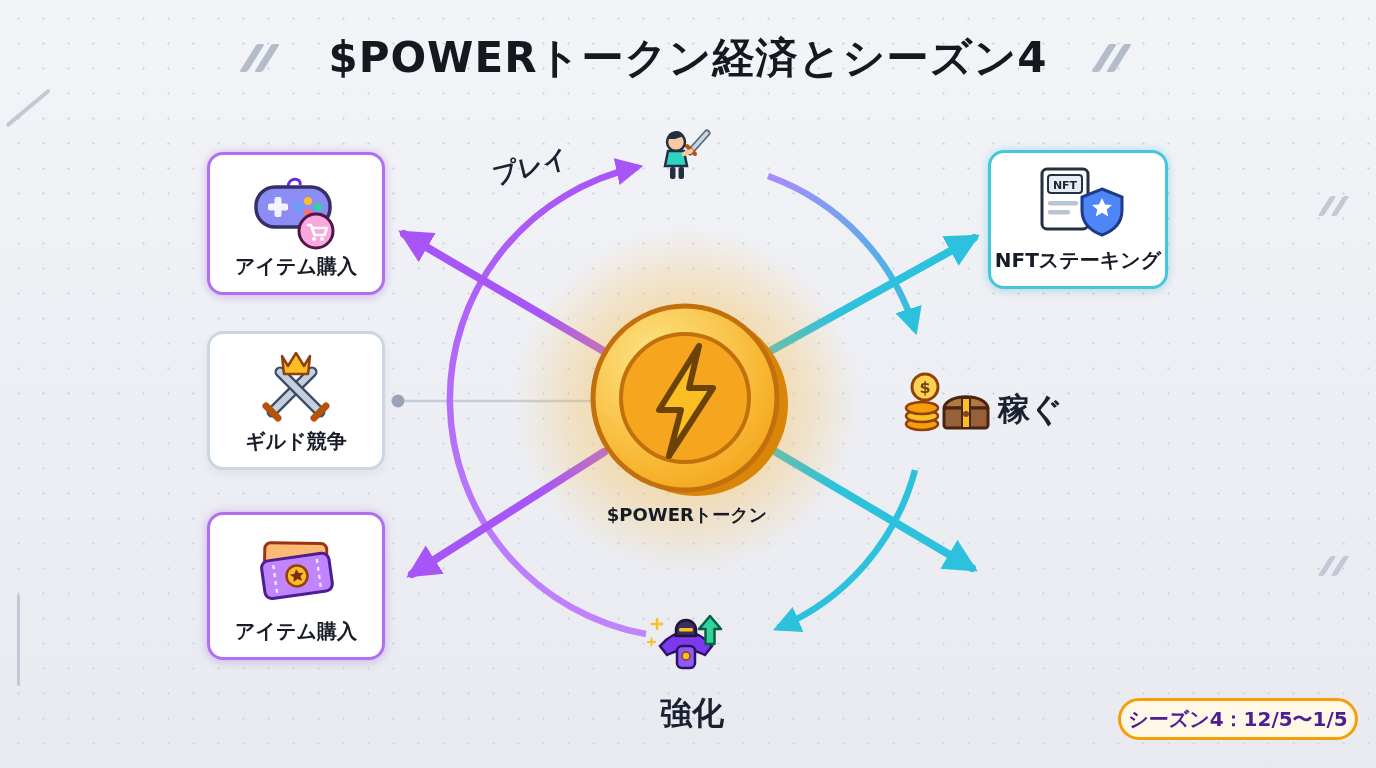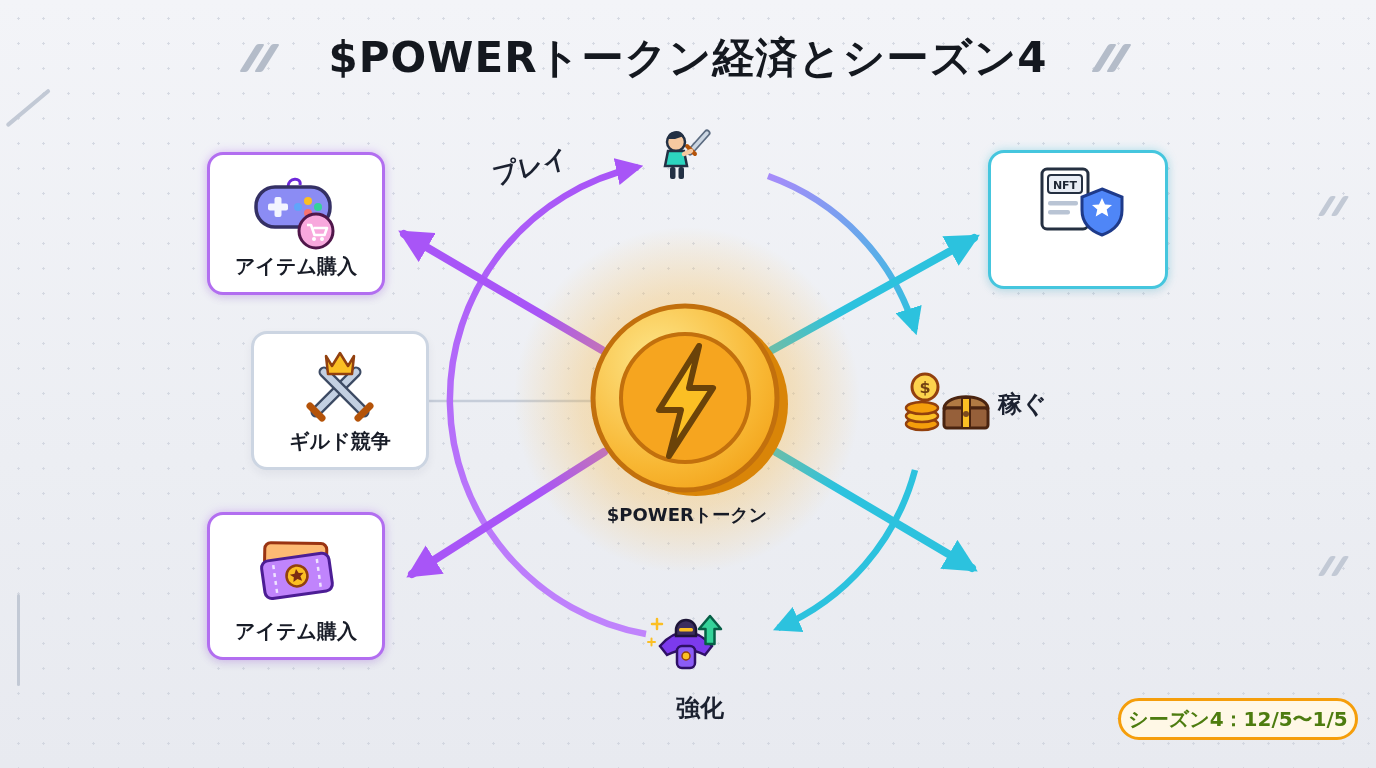--- a/index.html
+++ b/index.html
@@ -41,30 +41,30 @@
     display:flex;flex-direction:column;align-items:center;justify-content:space-between;
     padding:12px 0 12px;box-sizing:border-box;z-index:3;
     box-shadow:0 4px 10px rgba(30,40,60,.06);
   }
   .node-box.purple{border-color:#b26ef0;box-shadow:0 0 10px rgba(168,85,247,.35),0 4px 10px rgba(30,40,60,.06);}
   .node-box.teal{border-color:#45c6de;box-shadow:0 0 10px rgba(53,195,222,.35),0 4px 10px rgba(30,40,60,.06);}
   .box-label{font-size:20px;font-weight:700;color:#181c27;white-space:nowrap;}
   .box-icon{display:block;line-height:0;}
   
   .float-node{position:absolute;z-index:3;line-height:0;}
-  .float-label{position:absolute;font-size:24px;font-weight:800;color:#1b2130;z-index:4;white-space:nowrap;}
+  .float-label{position:absolute;font-size:32px;font-weight:800;color:#1b2130;z-index:4;white-space:nowrap;}
   .label-play{left:492px;top:150px;transform:rotate(-14deg);font-size:25px;}
   .label-earn{left:998px;top:388px;}
   .label-enhance{left:650px;top:692px;width:74px;text-align:right;}
   
   .badge{
     position:absolute;left:1118px;top:698px;width:240px;height:42px;z-index:5;
     border:3px solid #f59e0b;border-radius:22px;background:#fff8e6;
     display:flex;align-items:center;justify-content:center;box-sizing:border-box;
-    font-size:20px;font-weight:700;color:#4d7c0f;white-space:nowrap;
+    font-size:20px;font-weight:700;color:#4c1d95;white-space:nowrap;
   }
 </style>
 </head>
 <body>
 
 <div class="canvas">
 
   <div class="deco-line" style="left:0px;top:106px;width:56px;height:3.5px;transform:rotate(-40deg);"></div>
   <div class="deco-line" style="left:17px;top:594px;width:3px;height:92px;"></div>
   <div class="deco-slashes" style="left:248px;top:44px;">
@@ -189,21 +189,21 @@
         <circle cx="50" cy="34" r="4" fill="#60a5fa"></circle>
         <circle cx="68" cy="58" r="17" fill="#f8a8dd" stroke="#50164a" stroke-width="3"></circle>
         <path d="M59 52 h4 l3.5 10 h10 l2.5 -7 h-13.5" fill="none" stroke="#fff" stroke-width="2.6" stroke-linejoin="round"></path>
         <circle cx="66" cy="66" r="2" fill="#fff"></circle>
         <circle cx="74" cy="66" r="2" fill="#fff"></circle>
       </svg>
     </span>
     <span class="box-label">アイテム購入</span>
   </div>
 
-  <div class="node-box" style="left:207px;top:331px;width:178px;height:139px;margin-left:44px;">
+  <div class="node-box" style="left:207px;top:331px;width:178px;height:139px;">
     <span class="box-icon">
       <svg width="96" height="78" viewBox="0 0 96 78">
         <g stroke-linecap="round">
           <line x1="24" y1="66" x2="64" y2="26" stroke="#3c4a63" stroke-width="11"></line>
           <line x1="24" y1="66" x2="64" y2="26" stroke="#c3d0e2" stroke-width="6.5"></line>
           <line x1="72" y1="66" x2="32" y2="26" stroke="#3c4a63" stroke-width="11"></line>
           <line x1="72" y1="66" x2="32" y2="26" stroke="#c3d0e2" stroke-width="6.5"></line>
           <line x1="18" y1="60" x2="30" y2="72" stroke="#b45309" stroke-width="7"></line>
           <line x1="78" y1="60" x2="66" y2="72" stroke="#b45309" stroke-width="7"></line>
         </g>
@@ -234,20 +234,21 @@
       <svg width="100" height="78" viewBox="0 0 100 78">
         <rect x="14" y="4" width="46" height="60" rx="5" fill="#ffffff" stroke="#253041" stroke-width="3"></rect>
         <rect x="20" y="10" width="34" height="18" rx="3" fill="#e8edf5" stroke="#253041" stroke-width="2"></rect>
         <text x="37" y="23.5" font-size="11" font-weight="bold" fill="#1c2533" text-anchor="middle">NFT</text>
         <rect x="20" y="36" width="30" height="4.5" rx="2" fill="#b9c4d4"></rect>
         <rect x="20" y="45" width="22" height="4.5" rx="2" fill="#b9c4d4"></rect>
         <path d="M74 24 l20 8 v13 c0 13 -9 21 -20 25 c-11 -4 -20 -12 -20 -25 v-13 z" fill="#4f86f7" stroke="#1e3a8a" stroke-width="3"></path>
         <path d="M74 33 l3 6.4 7 .6 -5.3 4.6 1.6 6.9 -6.3 -3.7 -6.3 3.7 1.6 -6.9 -5.3 -4.6 7 -.6 z" fill="#ffffff"></path>
       </svg>
     </span>
+    <span class="box-label">NFTステーキング</span>
   </div>
 
 
   <div class="badge">
     <span>シーズン4：12/5〜1/5</span>
   </div>
 
 </div>
 
 </body></html>

